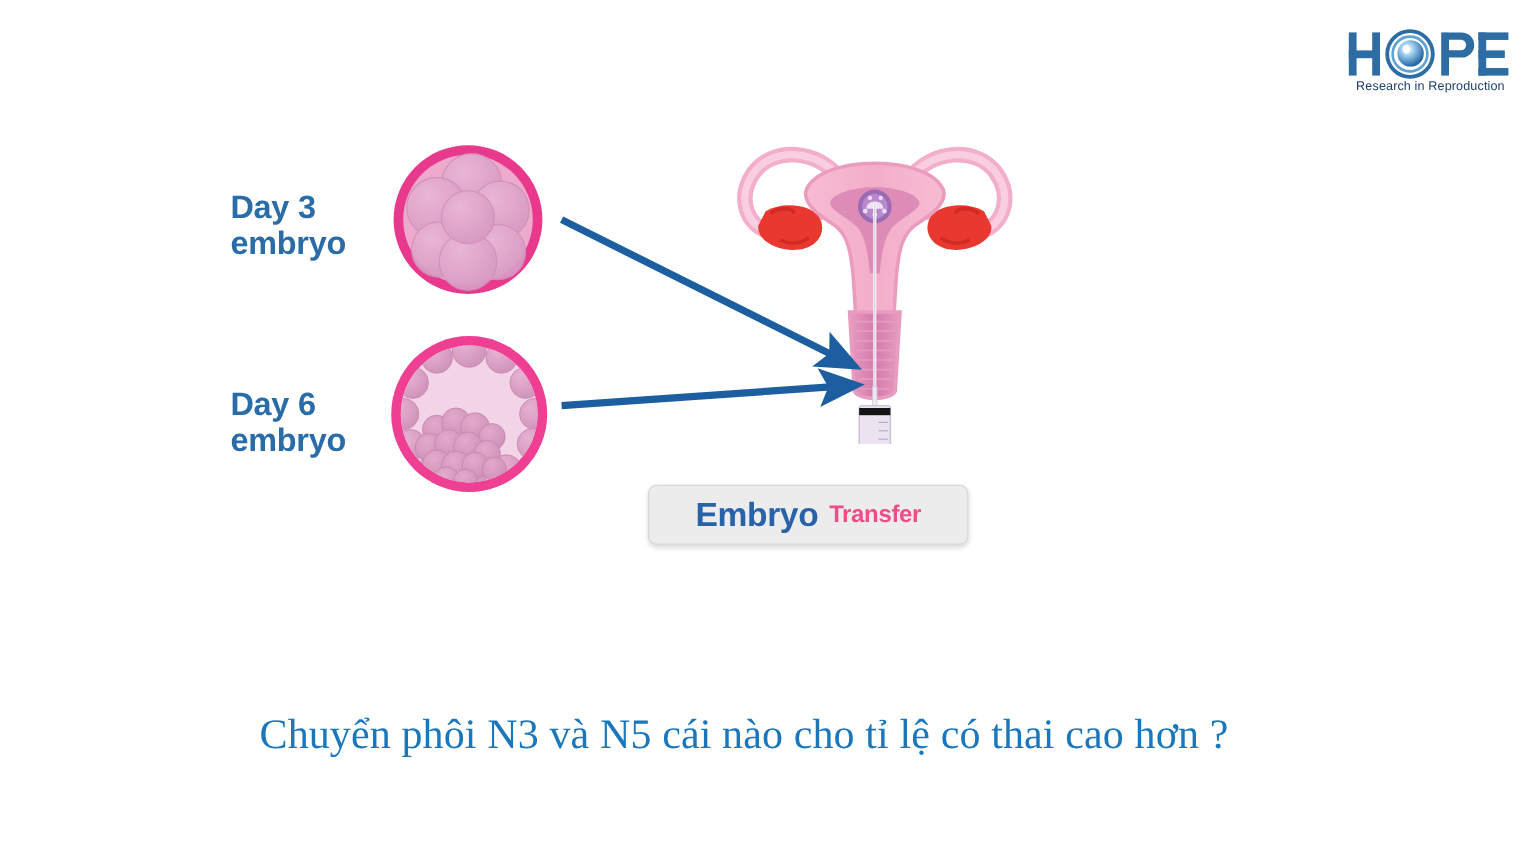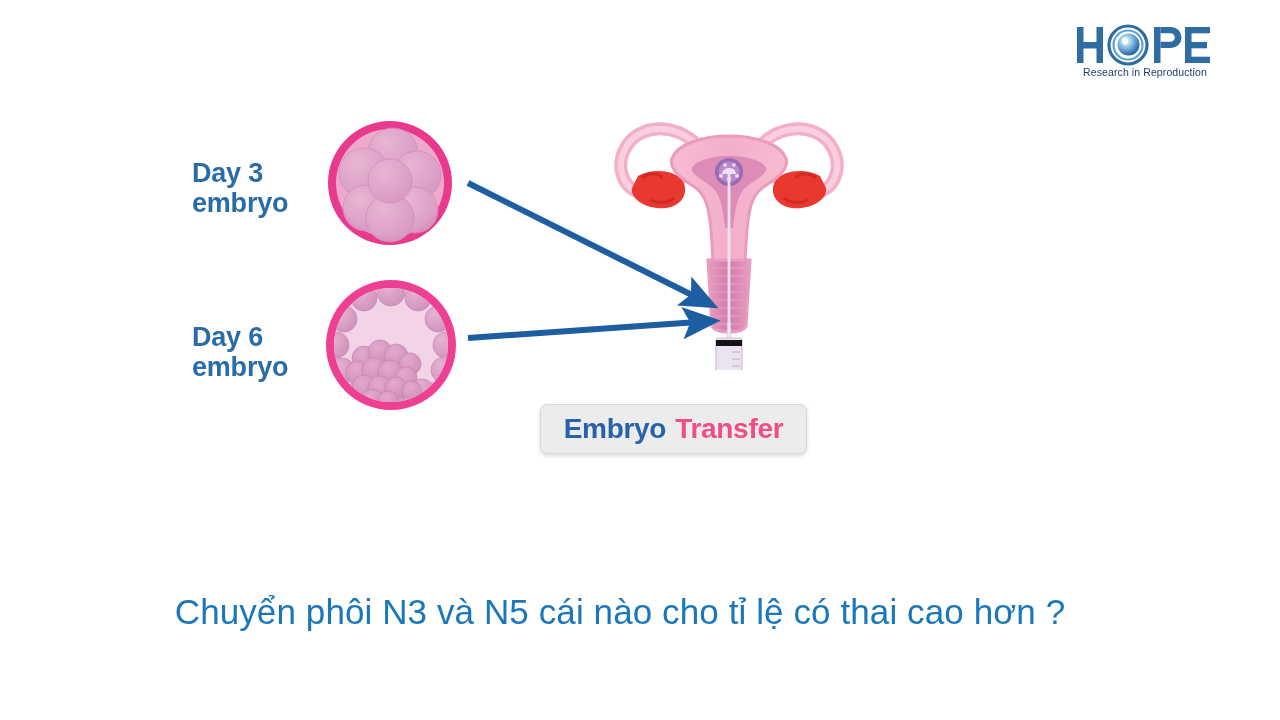--- a/index.html
+++ b/index.html
@@ -11,21 +11,21 @@
     width: 1280px;
     height: 720px;
     position: relative;
     overflow: hidden;
     font-family: "Liberation Sans", sans-serif;
   }
 
   
   #logo {
     position: absolute;
-    left: 1075px;
+    left: 1122px;
     top: 24px;
     width: 140px;
     height: 60px;
   }
   #logo-mark {
     display: block;
     width: 140px;
     height: 42px;
   }
   #logo-tagline {
@@ -84,38 +84,39 @@
     justify-content: center;
     gap: 9px;
   }
   #et-word-embryo {
     font-size: 28px;
     font-weight: bold;
     color: #2862a8;
     letter-spacing: -0.3px;
   }
   #et-word-transfer {
-    font-size: 28px;
+    font-size: 20px;
     font-weight: bold;
     color: #ef4d87;
     letter-spacing: -0.3px;
   }
 
   
   #caption {
     position: absolute;
     left: 0;
     top: 592px;
     width: 1240px;
     text-align: center;
     font-size: 35px;
     color: #1a77bb;
     font-weight: normal;
     letter-spacing: 0.1px;
     white-space: nowrap;
+    font-family: Liberation Serif, serif;
   }
 </style>
 </head>
 <body>
 
 <div id="logo">
   <svg id="logo-mark" viewBox="0 0 140 42">
     <defs>
       <radialGradient id="eyeGrad" cx="38%" cy="34%" r="68%">
         <stop offset="0%" stop-color="#ffffff"></stop>

